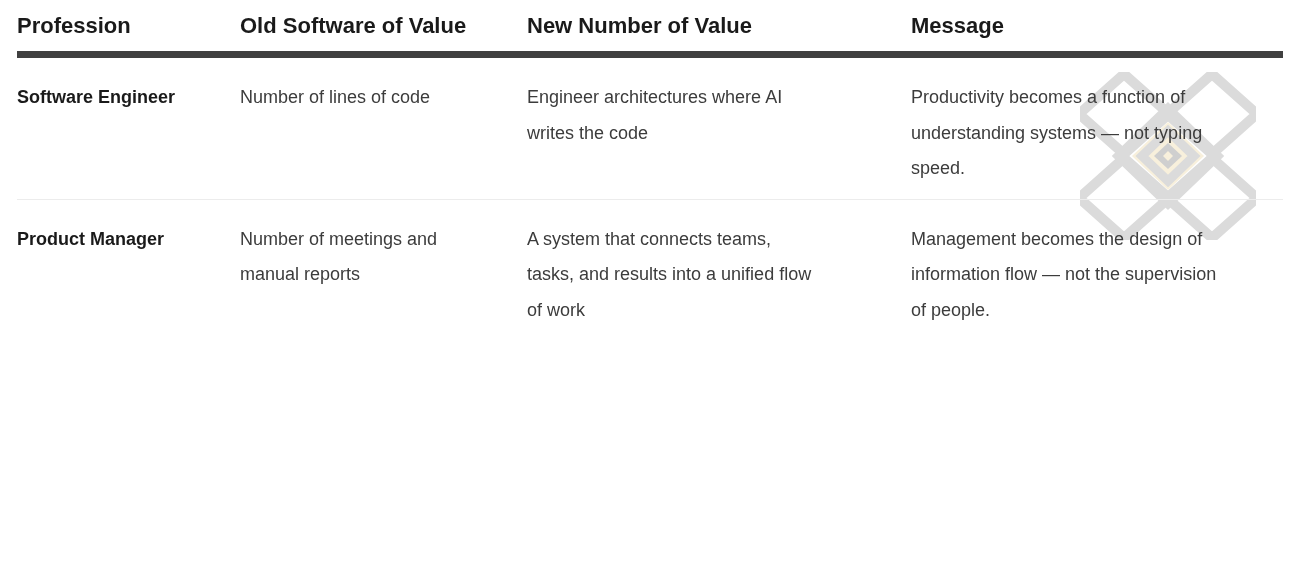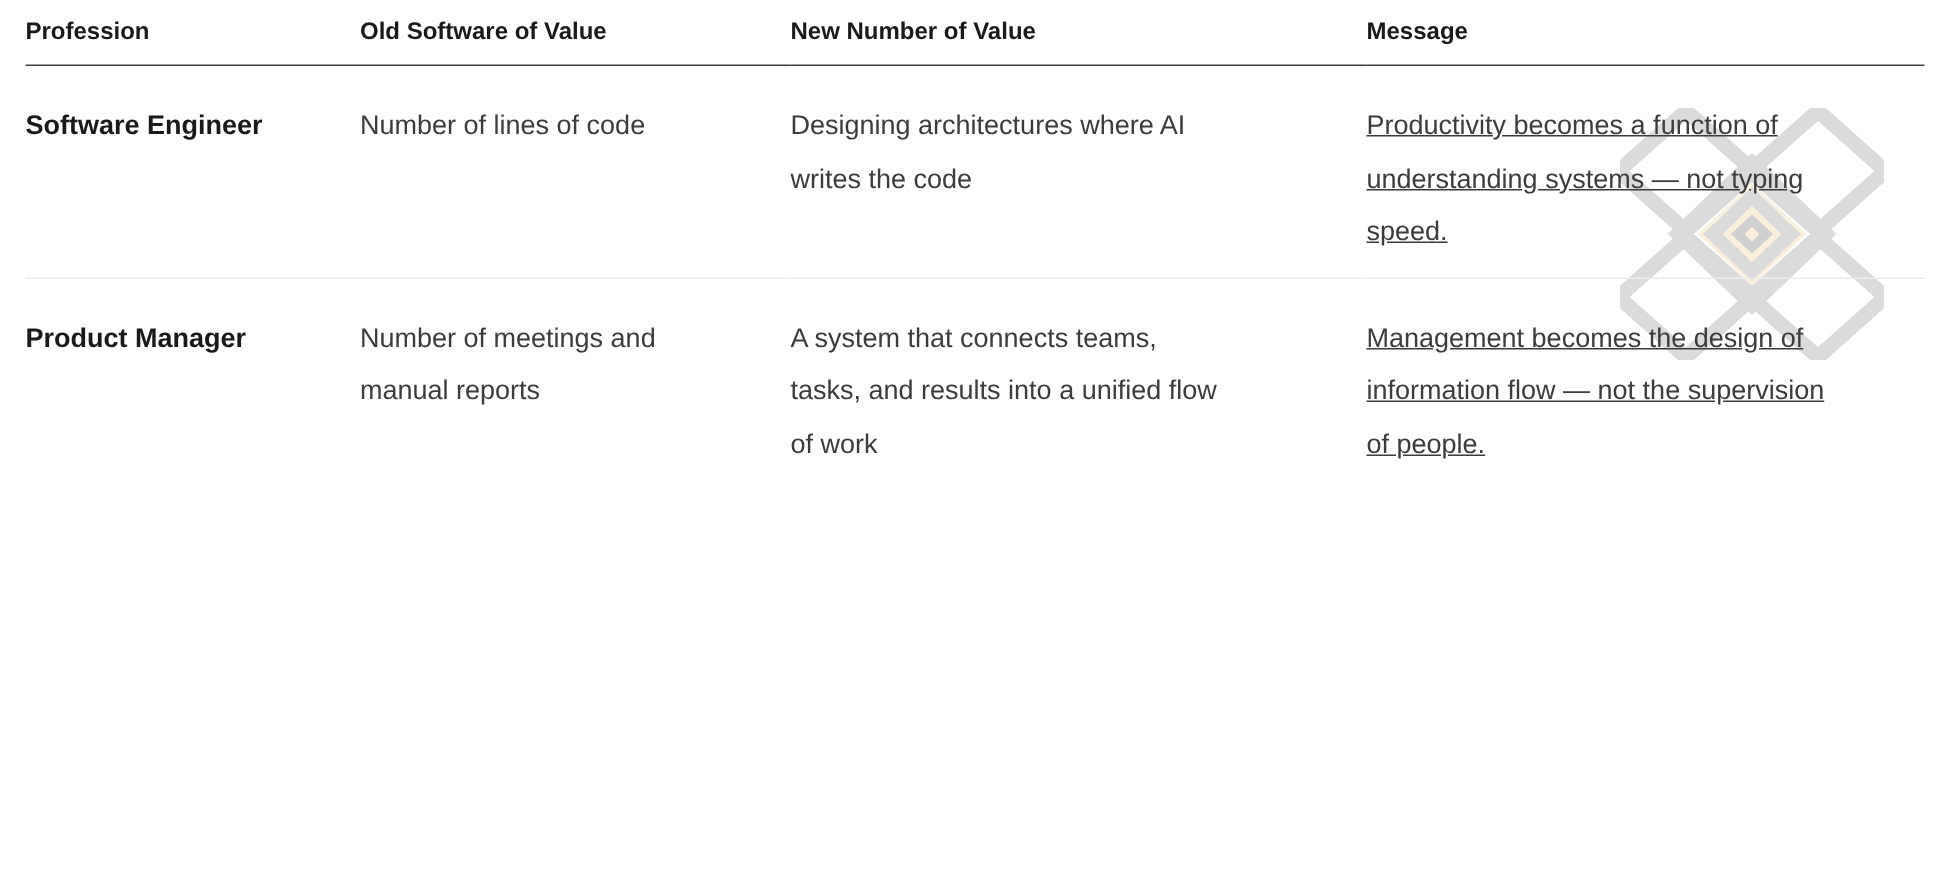--- a/index.html
+++ b/index.html
@@ -29,45 +29,45 @@
     top: 0;
     width: 1266px;
     z-index: 1;
     border-collapse: collapse;
     table-layout: fixed;
   }
 
   th {
     text-align: left;
     vertical-align: top;
-    font-size: 16px;
+    font-size: 22px;
     font-weight: 700;
     color: #1a1a1a;
     padding: 13px 20px 12px 0;
-    border-bottom: 1px solid #404040;
+    border-bottom: 7px solid #404040;
     white-space: nowrap;
   }
 
   td {
     vertical-align: top;
     font-size: 18px;
     font-weight: 400;
     color: #3c3c3c;
     line-height: 35.5px;
     padding: 22px 24px 12px 0;
     border-bottom: 1px solid #ececec;
     white-space: pre-line;
   }
 
   td.profession {
     font-weight: 700;
     color: #1a1a1a;
   }
 
-  td.col-message { padding-right: 6px; text-decoration: underline; }
+  td.col-message { padding-right: 6px; }
 
   tr.last-row td { border-bottom: none; }
 </style>
 </head>
 <body>
 
 <div class="page">
 
   <div class="watermark">
     <svg width="176" height="168" viewBox="0 0 176 168" xmlns="http://www.w3.org/2000/svg">
@@ -101,21 +101,21 @@
         <th>Profession</th>
         <th>Old Software of Value</th>
         <th>New Number of Value</th>
         <th>Message</th>
       </tr>
     </thead>
     <tbody>
       <tr>
         <td class="profession">Software Engineer</td>
         <td>Number of lines of code</td>
-        <td>Designing architectures where AI
+        <td>Engineer architectures where AI
 writes the code</td>
         <td class="col-message">Productivity becomes a function of
 understanding systems — not typing
 speed.</td>
       </tr>
       <tr class="last-row">
         <td class="profession">Product Manager</td>
         <td>Number of meetings and
 manual reports</td>
         <td>A system that connects teams,

